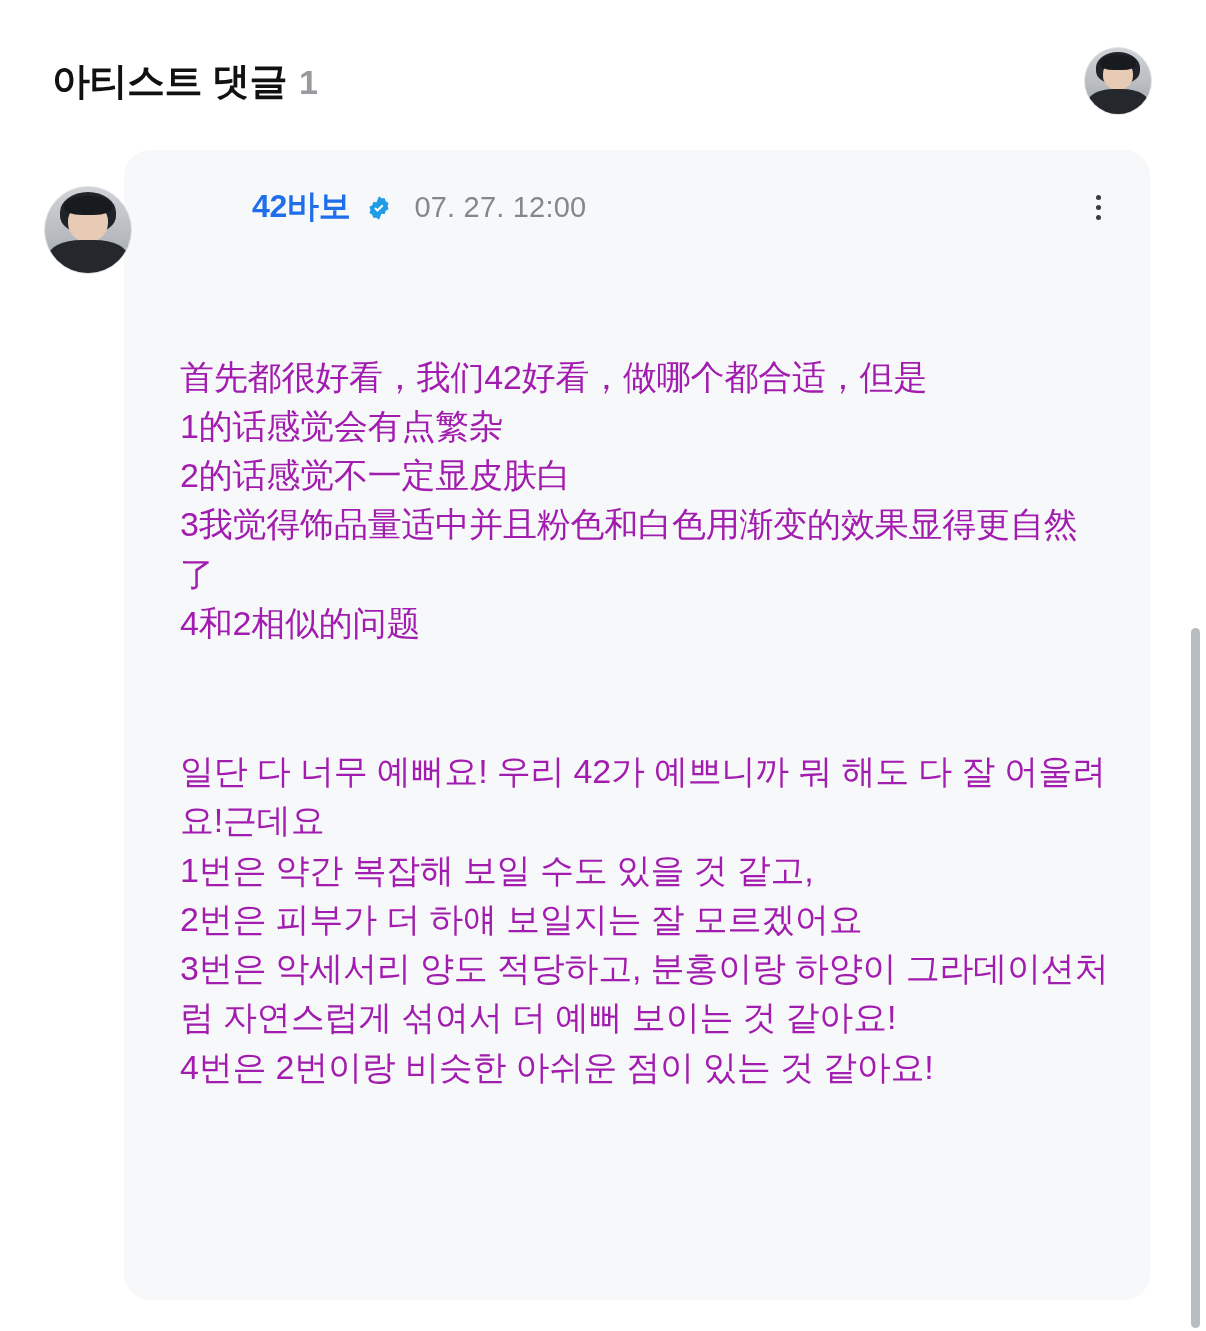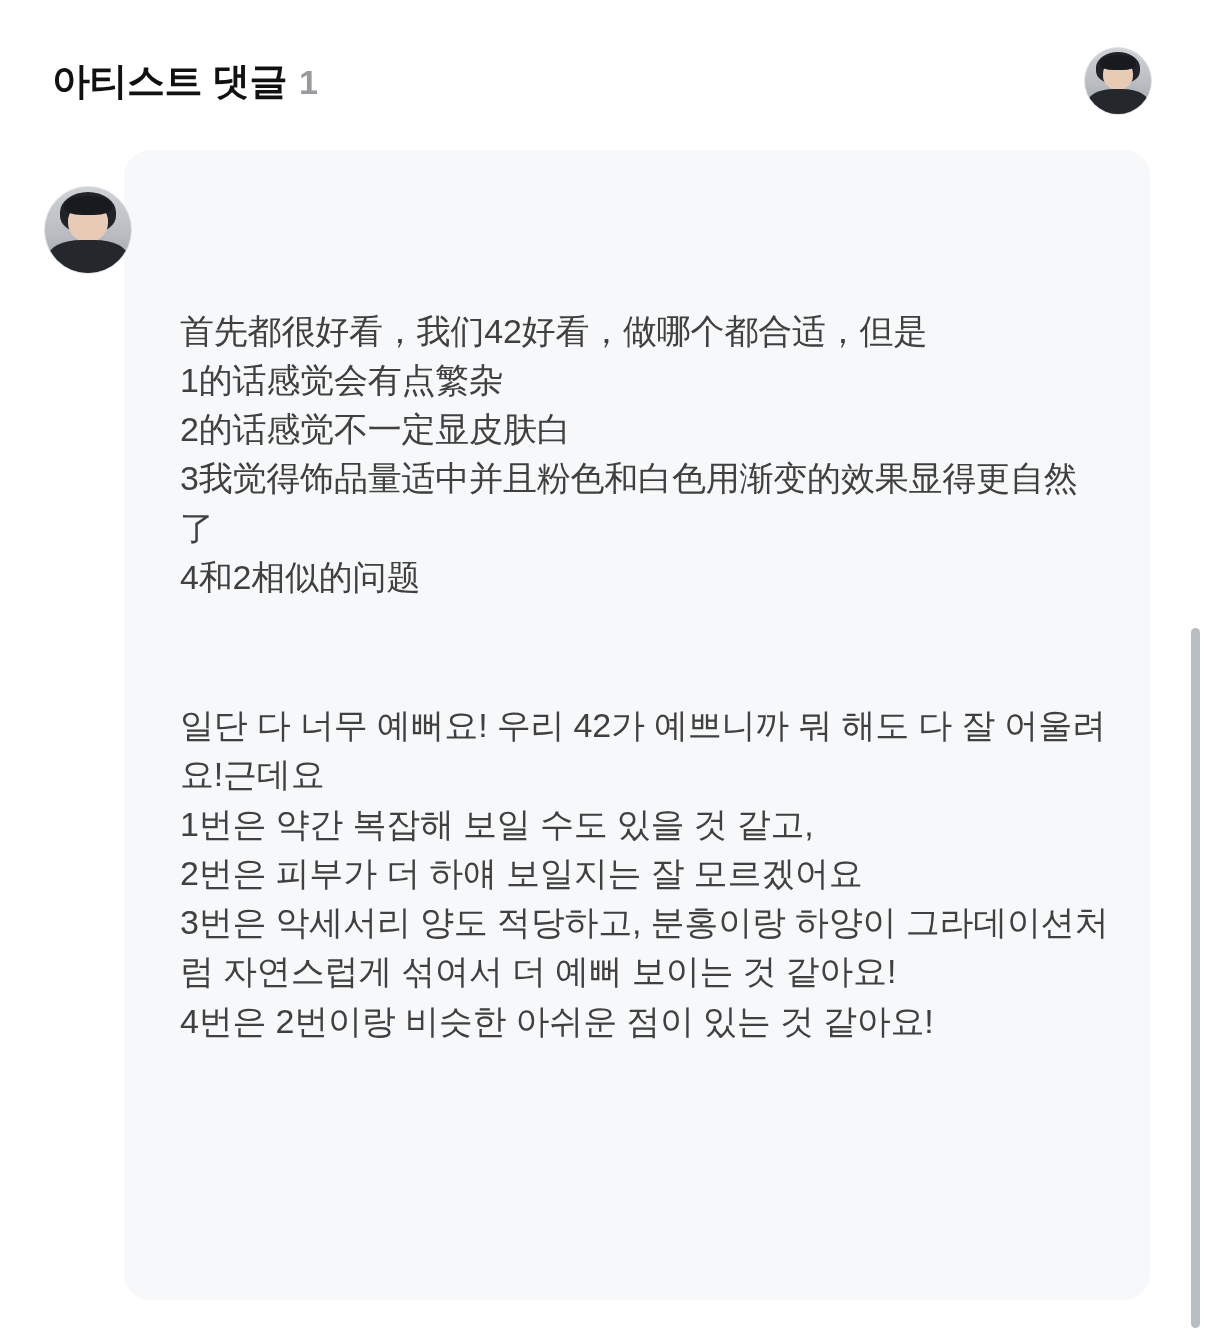--- a/index.html
+++ b/index.html
@@ -172,21 +172,21 @@
     height: 5px;
     border-radius: 50%;
     background: #3c3c3f;
     display: block;
   }
 
   .comment-body {
     margin-top: 24px;
     font-size: 34px;
     line-height: 1.45;
-    color: #404040;
+    color: #a21caf;
     letter-spacing: -0.2px;
     white-space: pre-wrap;
     word-break: break-word;
   }
   .comment-body .para + .para {
   }
 
   
   .scrollbar-track {
     position: absolute;
@@ -232,20 +232,38 @@
       <div class="ph-bg"></div>
       <div class="ph-hair"></div>
       <div class="ph-face"></div>
       <div class="ph-fringe"></div>
       <div class="ph-body"></div>
     </div>
   </div>
 
   <div class="comment-card">
 
+    <div class="comment-head">
+      <span class="nickname">42바보</span>
+
+      <span class="verified">
+        <svg viewBox="0 0 24 24" width="26" height="26" aria-hidden="true">
+          <path fill="#1f9ce8" d="M12 1.2l2.3 1.9 3-0.2 0.9 2.9 2.6 1.5-0.9 2.9 0.9 2.9-2.6 1.5-0.9 2.9-3-0.2L12 22.8l-2.3-1.9-3 0.2-0.9-2.9-2.6-1.5 0.9-2.9-0.9-2.9 2.6-1.5 0.9-2.9 3 0.2z"></path>
+          <path fill="#ffffff" d="M10.6 15.6l-3-3 1.3-1.3 1.7 1.7 4.2-4.2 1.3 1.3z"></path>
+        </svg>
+      </span>
+
+      <span class="timestamp">07. 27. 12:00</span>
+
+      <div class="more-btn">
+        <span></span>
+        <span></span>
+        <span></span>
+      </div>
+    </div>
 
     <div class="comment-body">
       <div class="para">首先都很好看，我们42好看，做哪个都合适，但是
 1的话感觉会有点繁杂
 2的话感觉不一定显皮肤白
 3我觉得饰品量适中并且粉色和白色用渐变的效果显得更自然了
 4和2相似的问题</div>
       <div class="para">일단 다 너무 예뻐요! 우리 42가 예쁘니까 뭐 해도 다 잘 어울려요!근데요
 1번은 약간 복잡해 보일 수도 있을 것 같고,
 2번은 피부가 더 하얘 보일지는 잘 모르겠어요

